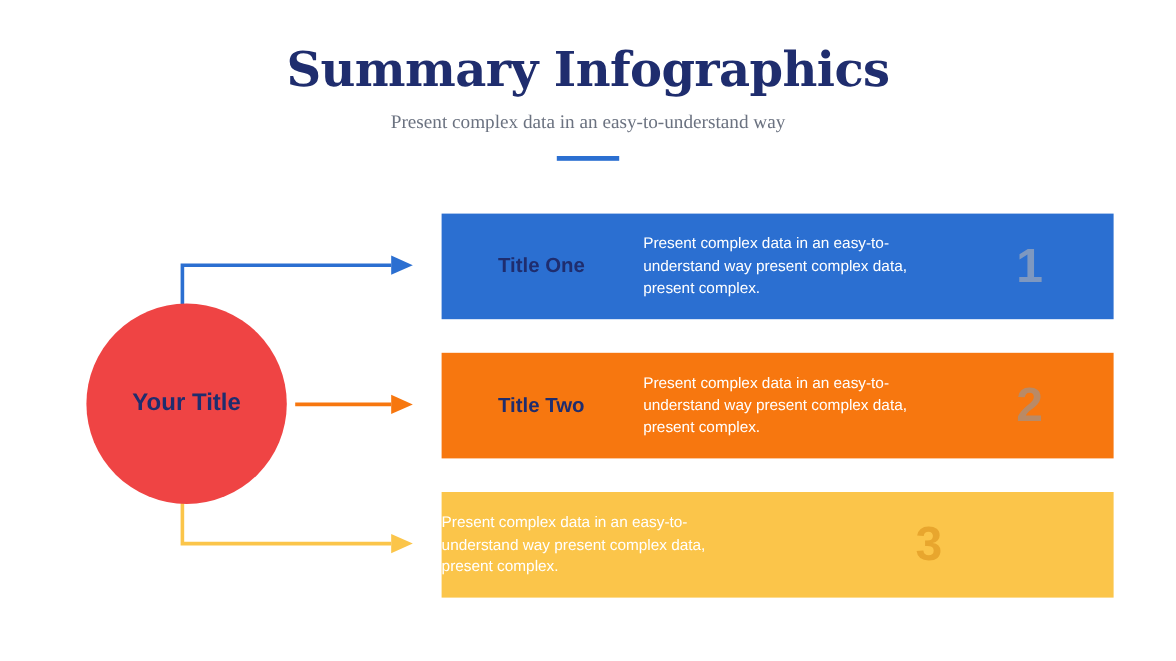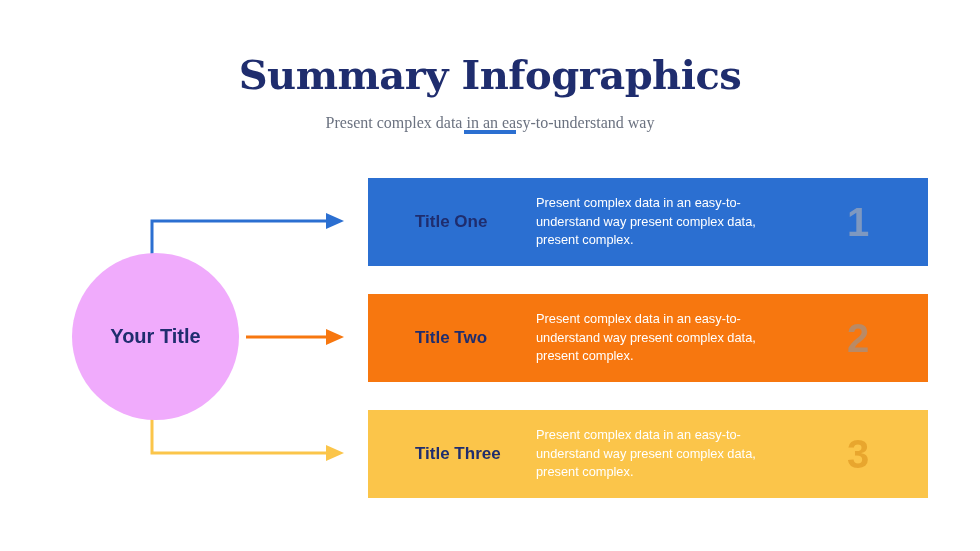--- a/index.html
+++ b/index.html
@@ -28,21 +28,21 @@
     width: 980px;
     text-align: center;
   }
   .title {
     font-family: "DejaVu Serif", serif;
     font-weight: bold;
     font-size: 40px;
     letter-spacing: -0.5px;
     color: #1f2d6e;
     line-height: 1.15;
-    margin: 16px;
+    margin: 0;
   }
   .subtitle {
     margin-top: 12px;
     font-size: 16px;
     color: #6b7280;
     font-family: Liberation Serif, serif;
   }
   .title-underline {
     position: absolute;
     top: 130px;
@@ -54,21 +54,21 @@
   }
 
   
   .circle {
     position: absolute;
     left: 72px;
     top: 253px;
     width: 167px;
     height: 167px;
     border-radius: 50%;
-    background: #f0abfc;
+    background: #ef4444;
     display: flex;
     align-items: center;
     justify-content: center;
   }
   .circle-label {
     font-size: 20px;
     font-weight: bold;
     color: #1f2d6e;
     font-family: "Liberation Sans", sans-serif;
   }
@@ -158,18 +158,17 @@
     <div class="row-num">1</div>
   </div>
 
   <div class="row row-2">
     <div class="row-title">Title Two</div>
     <div class="row-desc">Present complex data in an easy-to-understand way present complex data, present complex.</div>
     <div class="row-num">2</div>
   </div>
 
   <div class="row row-3">
-    <div class="row-title">Title Three</div>
     <div class="row-desc">Present complex data in an easy-to-understand way present complex data, present complex.</div>
     <div class="row-num">3</div>
   </div>
 
 </div>
 
 </body></html>

